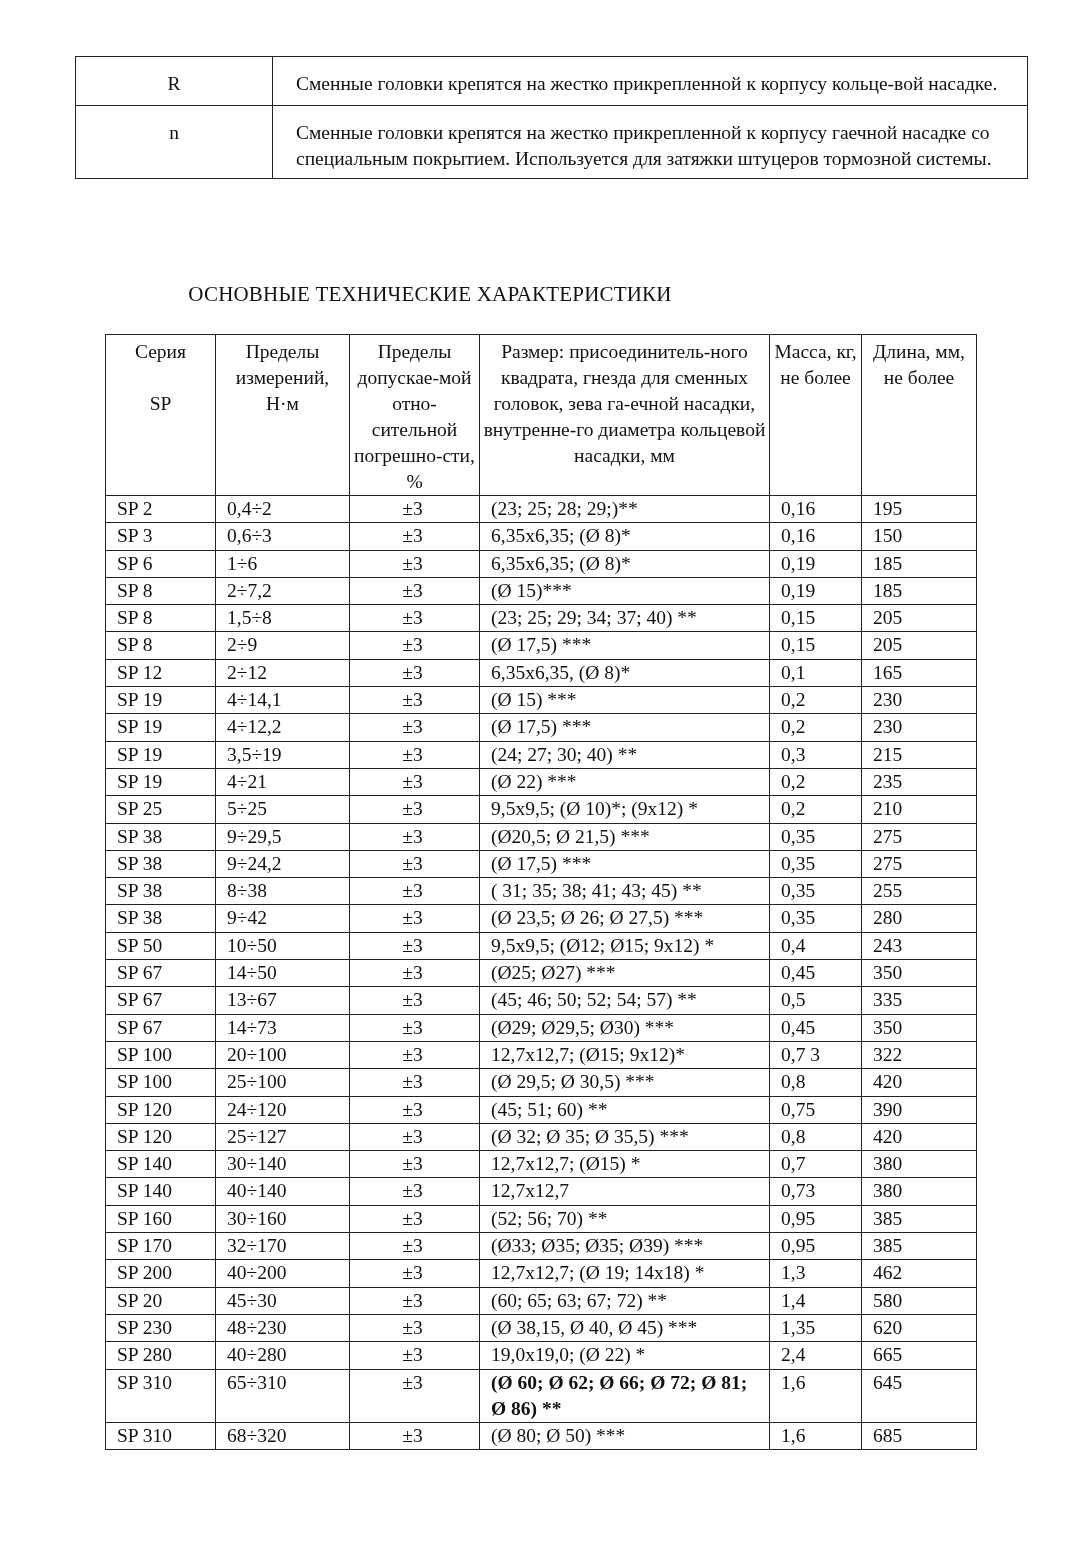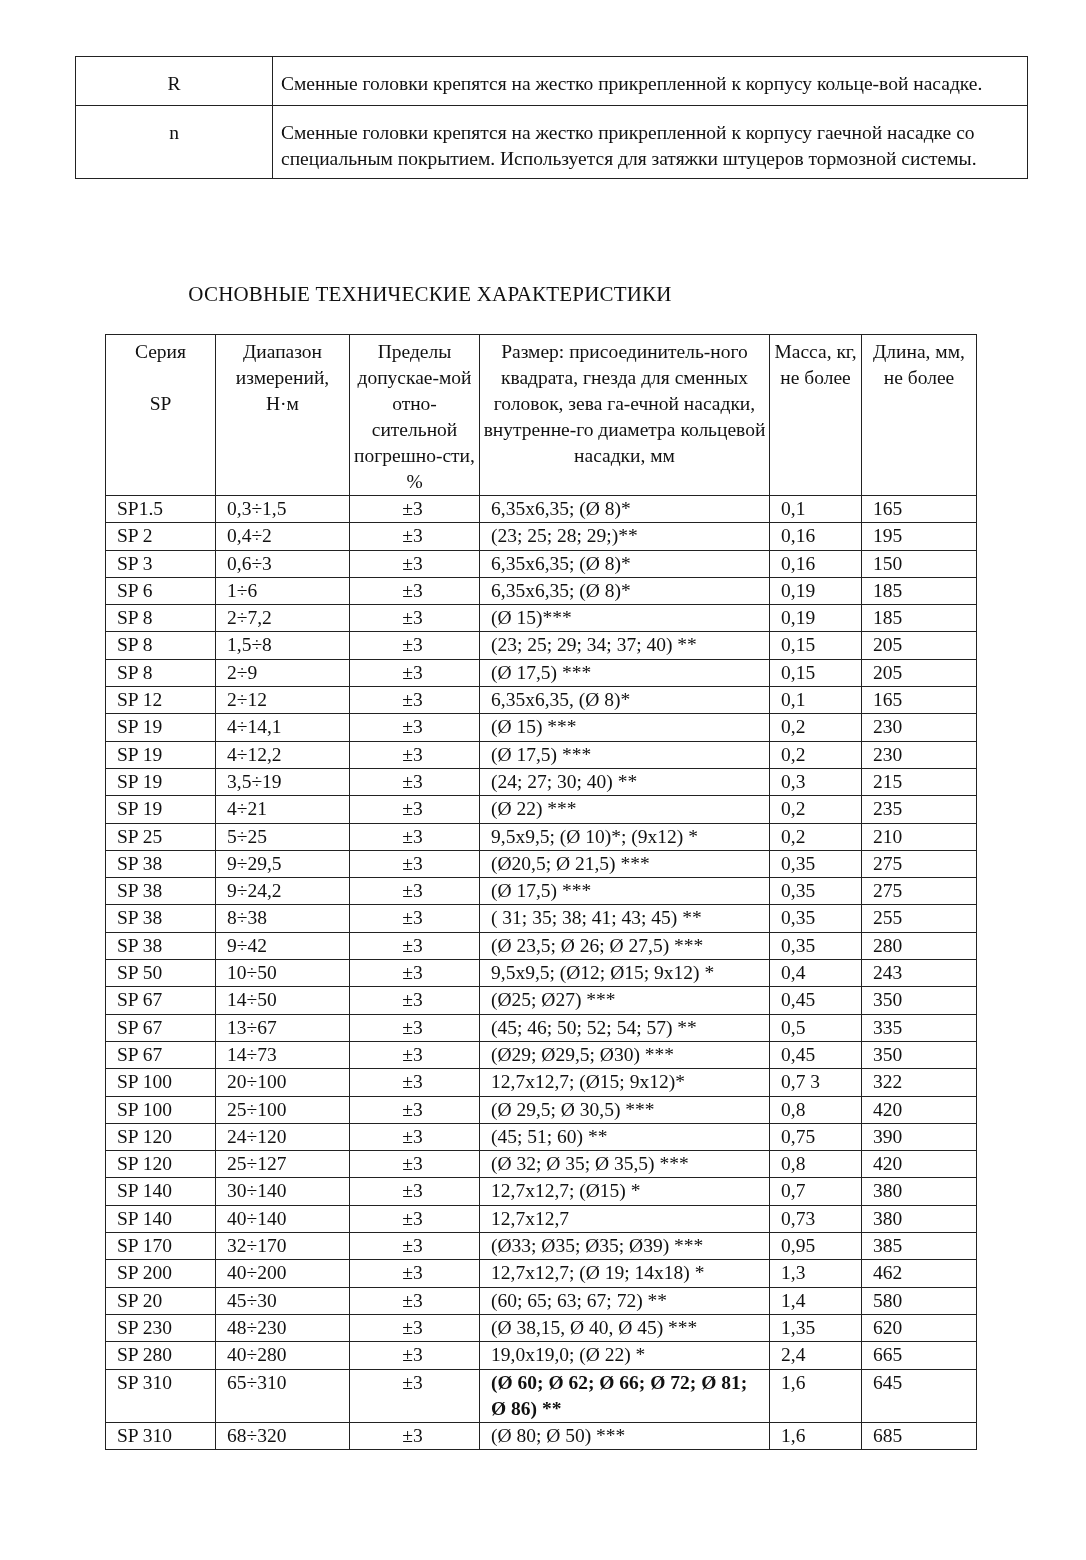--- a/index.html
+++ b/index.html
@@ -7,21 +7,21 @@
     width: 1086px; height: 1560px; position: relative; overflow: hidden;
     font-family: "Liberation Serif", "DejaVu Serif", serif;
     color: #111;
   }
   .top-table {
     position: absolute; left: 75px; top: 56px; width: 953px;
     border-collapse: collapse; font-size: 19.5px; line-height: 26px;
   }
   .top-table td { border: 1.3px solid #222; vertical-align: top; }
   .top-table td.code { width: 188px; text-align: center; padding: 14px 4px 8px 4px; }
-  .top-table td.desc { padding: 14px 10px 6px 8px; }
+  .top-table td.desc { padding: 14px 10px 6px 23px; }
   .title {
     position: absolute; left: 0; width: 860px; top: 282px;
     text-align: center; font-size: 21px; letter-spacing: 0.2px;
   }
   .spec-table {
     position: absolute; left: 105px; top: 334px; width: 823px;
     border-collapse: collapse; font-size: 19.5px; line-height: 26px;
     table-layout: fixed;
   }
   .spec-table th, .spec-table td { border: 1.3px solid #222; padding: 0 4px 0 11px; }
@@ -60,37 +60,29 @@
       <col class="c3">
       <col class="c4">
       <col class="c5">
       <col class="c6">
   </colgroup>
   <thead>
     <tr>
       <th style="white-space:pre-line">Серия
 
 SP</th>
-      <th>Диапазон измерений, Н·м</th>
+      <th>Пределы измерений, Н·м</th>
       <th>Пределы допускае-мой отно-сительной погрешно-сти, %</th>
       <th>Размер: присоедини­тель-ного квадрата, гнезда для сменных головок, зева га-ечной насадки, внутренне-го диаметра кольцевой насадки, мм</th>
       <th>Масса, кг, не более</th>
       <th>Длина, мм, не более</th>
     </tr>
   </thead>
   <tbody id="spec-body">
       <tr>
-        <td>SP1.5</td>
-        <td>0,3÷1,5</td>
-        <td class="acc">±3</td>
-        <td>6,35x6,35; (Ø 8)*</td>
-        <td>0,1</td>
-        <td>165</td>
-      </tr>
-      <tr>
         <td>SP 2</td>
         <td>0,4÷2</td>
         <td class="acc">±3</td>
         <td>(23; 25; 28; 29;)**</td>
         <td>0,16</td>
         <td>195</td>
       </tr>
       <tr>
         <td>SP 3</td>
         <td>0,6÷3</td>
@@ -285,20 +277,28 @@
       </tr>
       <tr>
         <td>SP 140</td>
         <td>40÷140</td>
         <td class="acc">±3</td>
         <td>12,7x12,7</td>
         <td>0,73</td>
         <td>380</td>
       </tr>
       <tr>
+        <td>SP 160</td>
+        <td>30÷160</td>
+        <td class="acc">±3</td>
+        <td>(52; 56; 70) **</td>
+        <td>0,95</td>
+        <td>385</td>
+      </tr>
+      <tr>
         <td>SP 170</td>
         <td>32÷170</td>
         <td class="acc">±3</td>
         <td>(Ø33; Ø35; Ø35; Ø39) ***</td>
         <td>0,95</td>
         <td>385</td>
       </tr>
       <tr>
         <td>SP 200</td>
         <td>40÷200</td>

